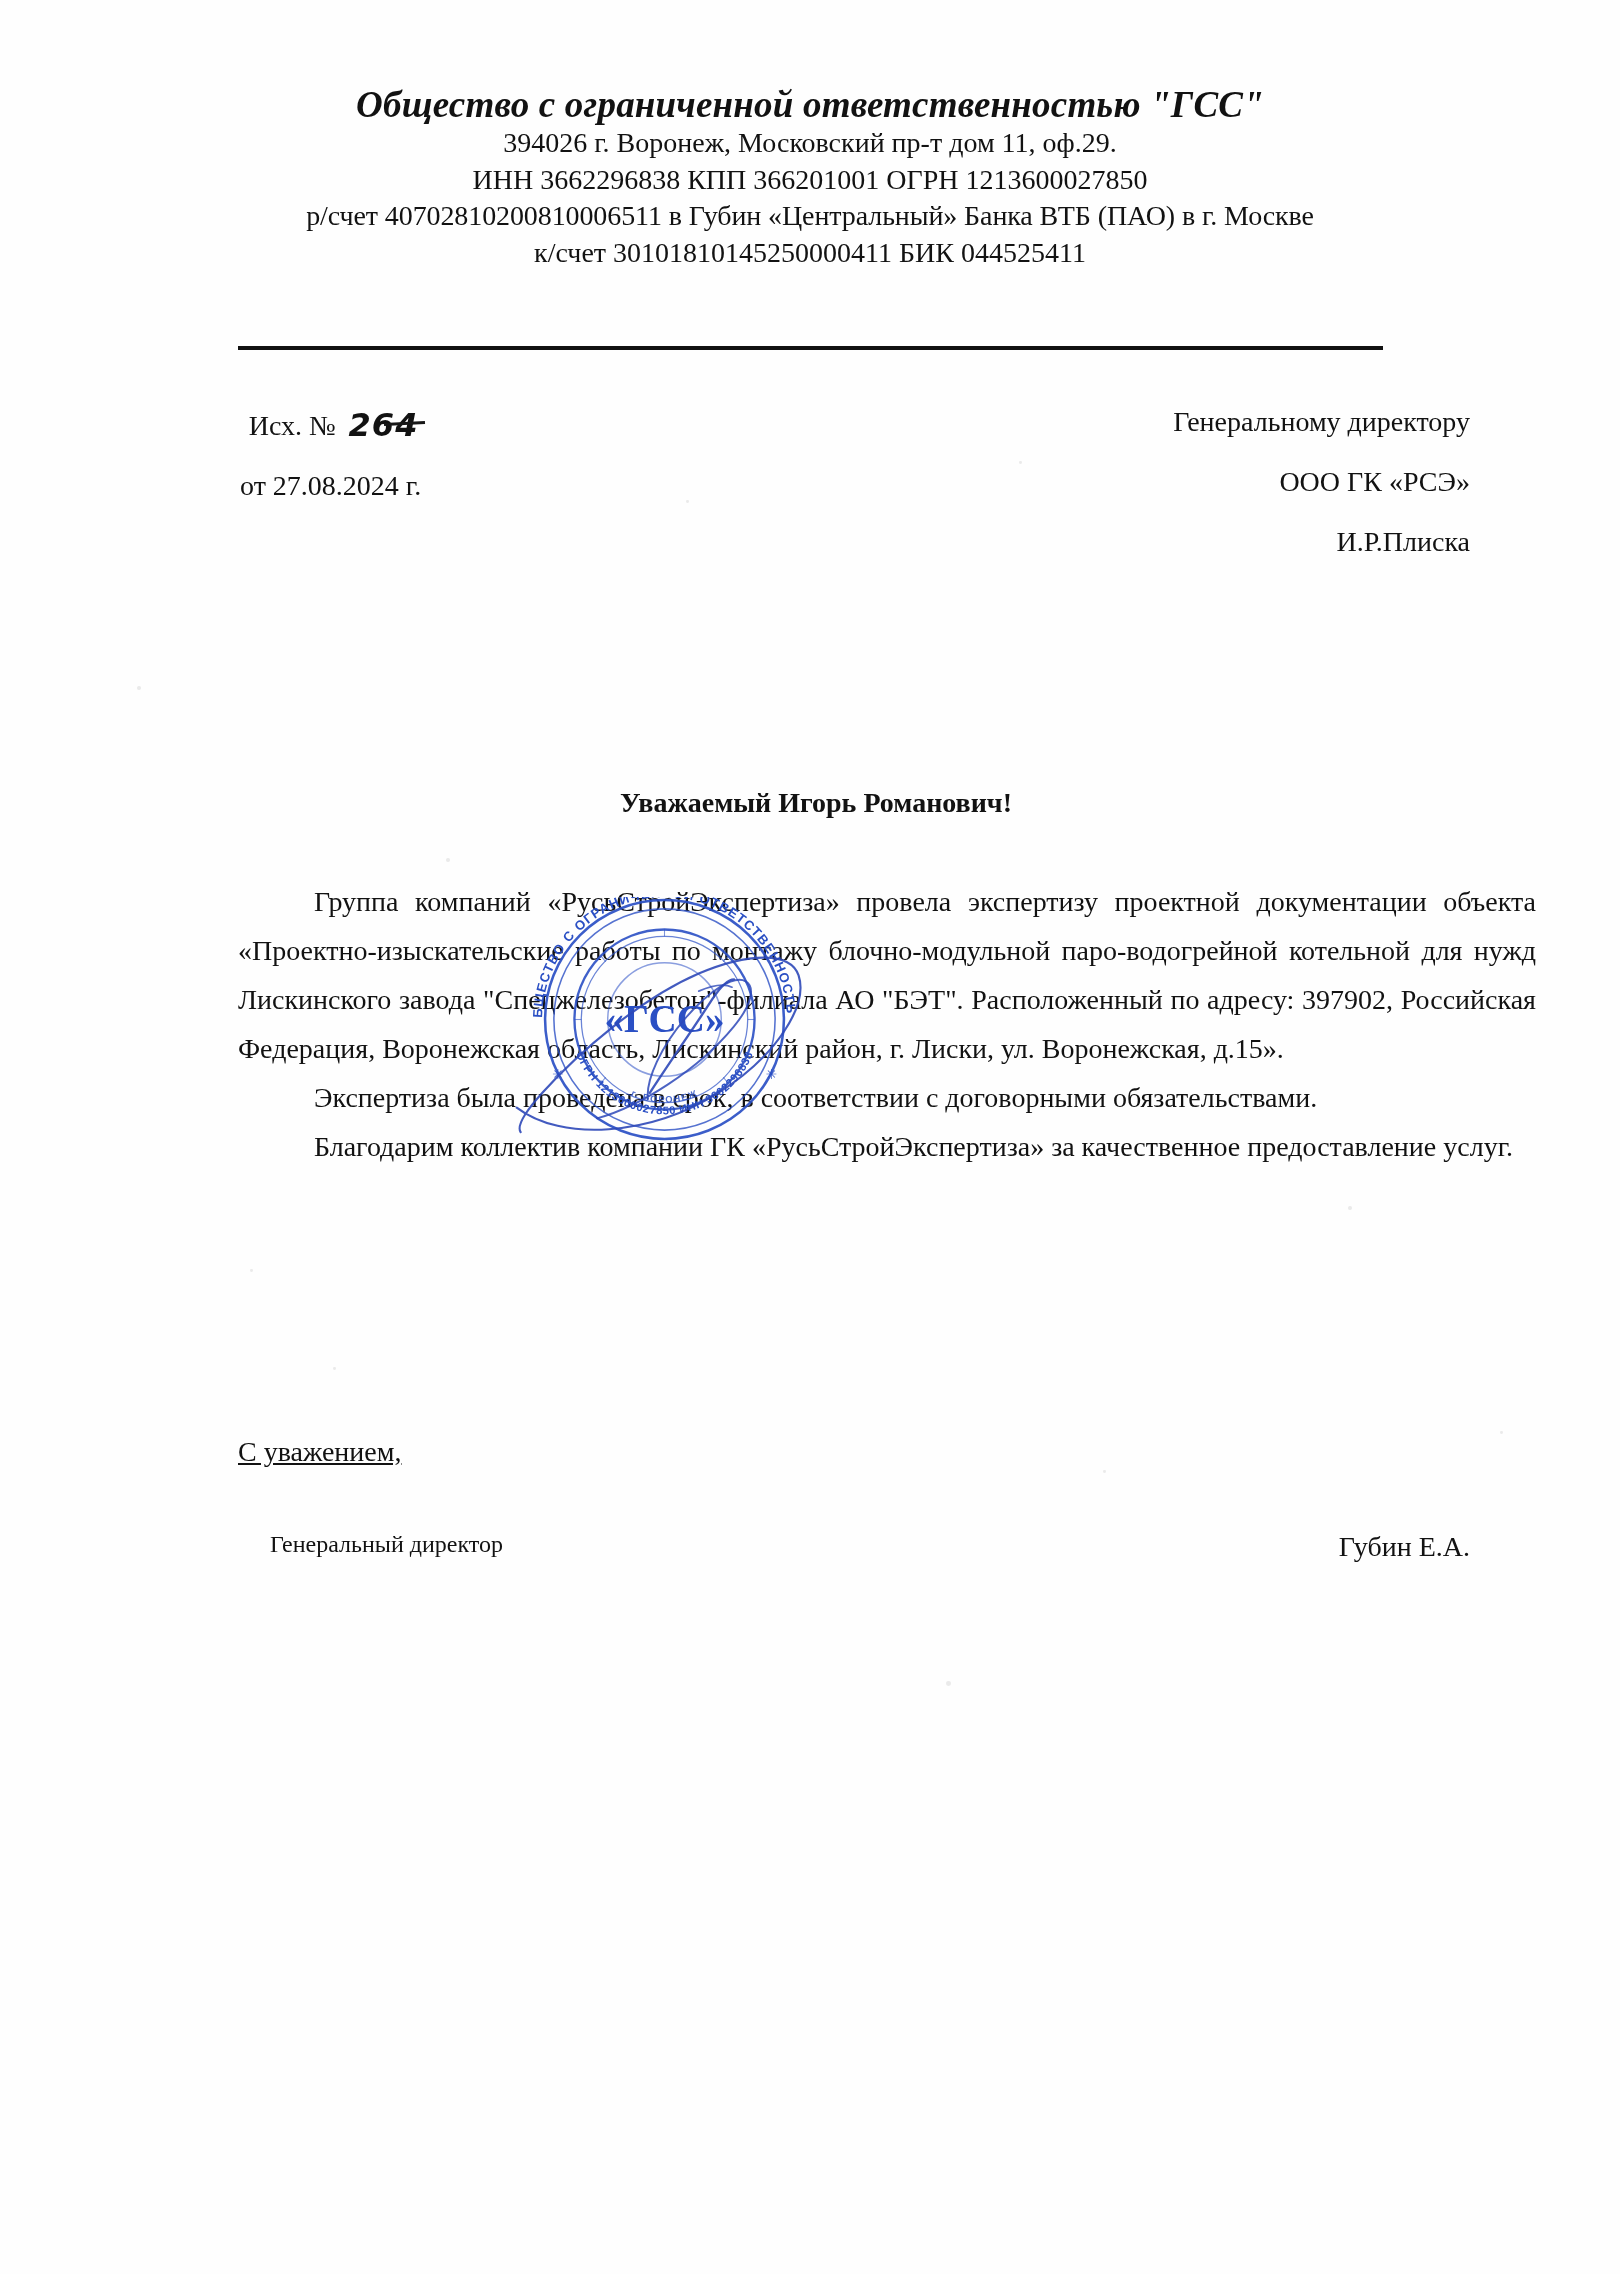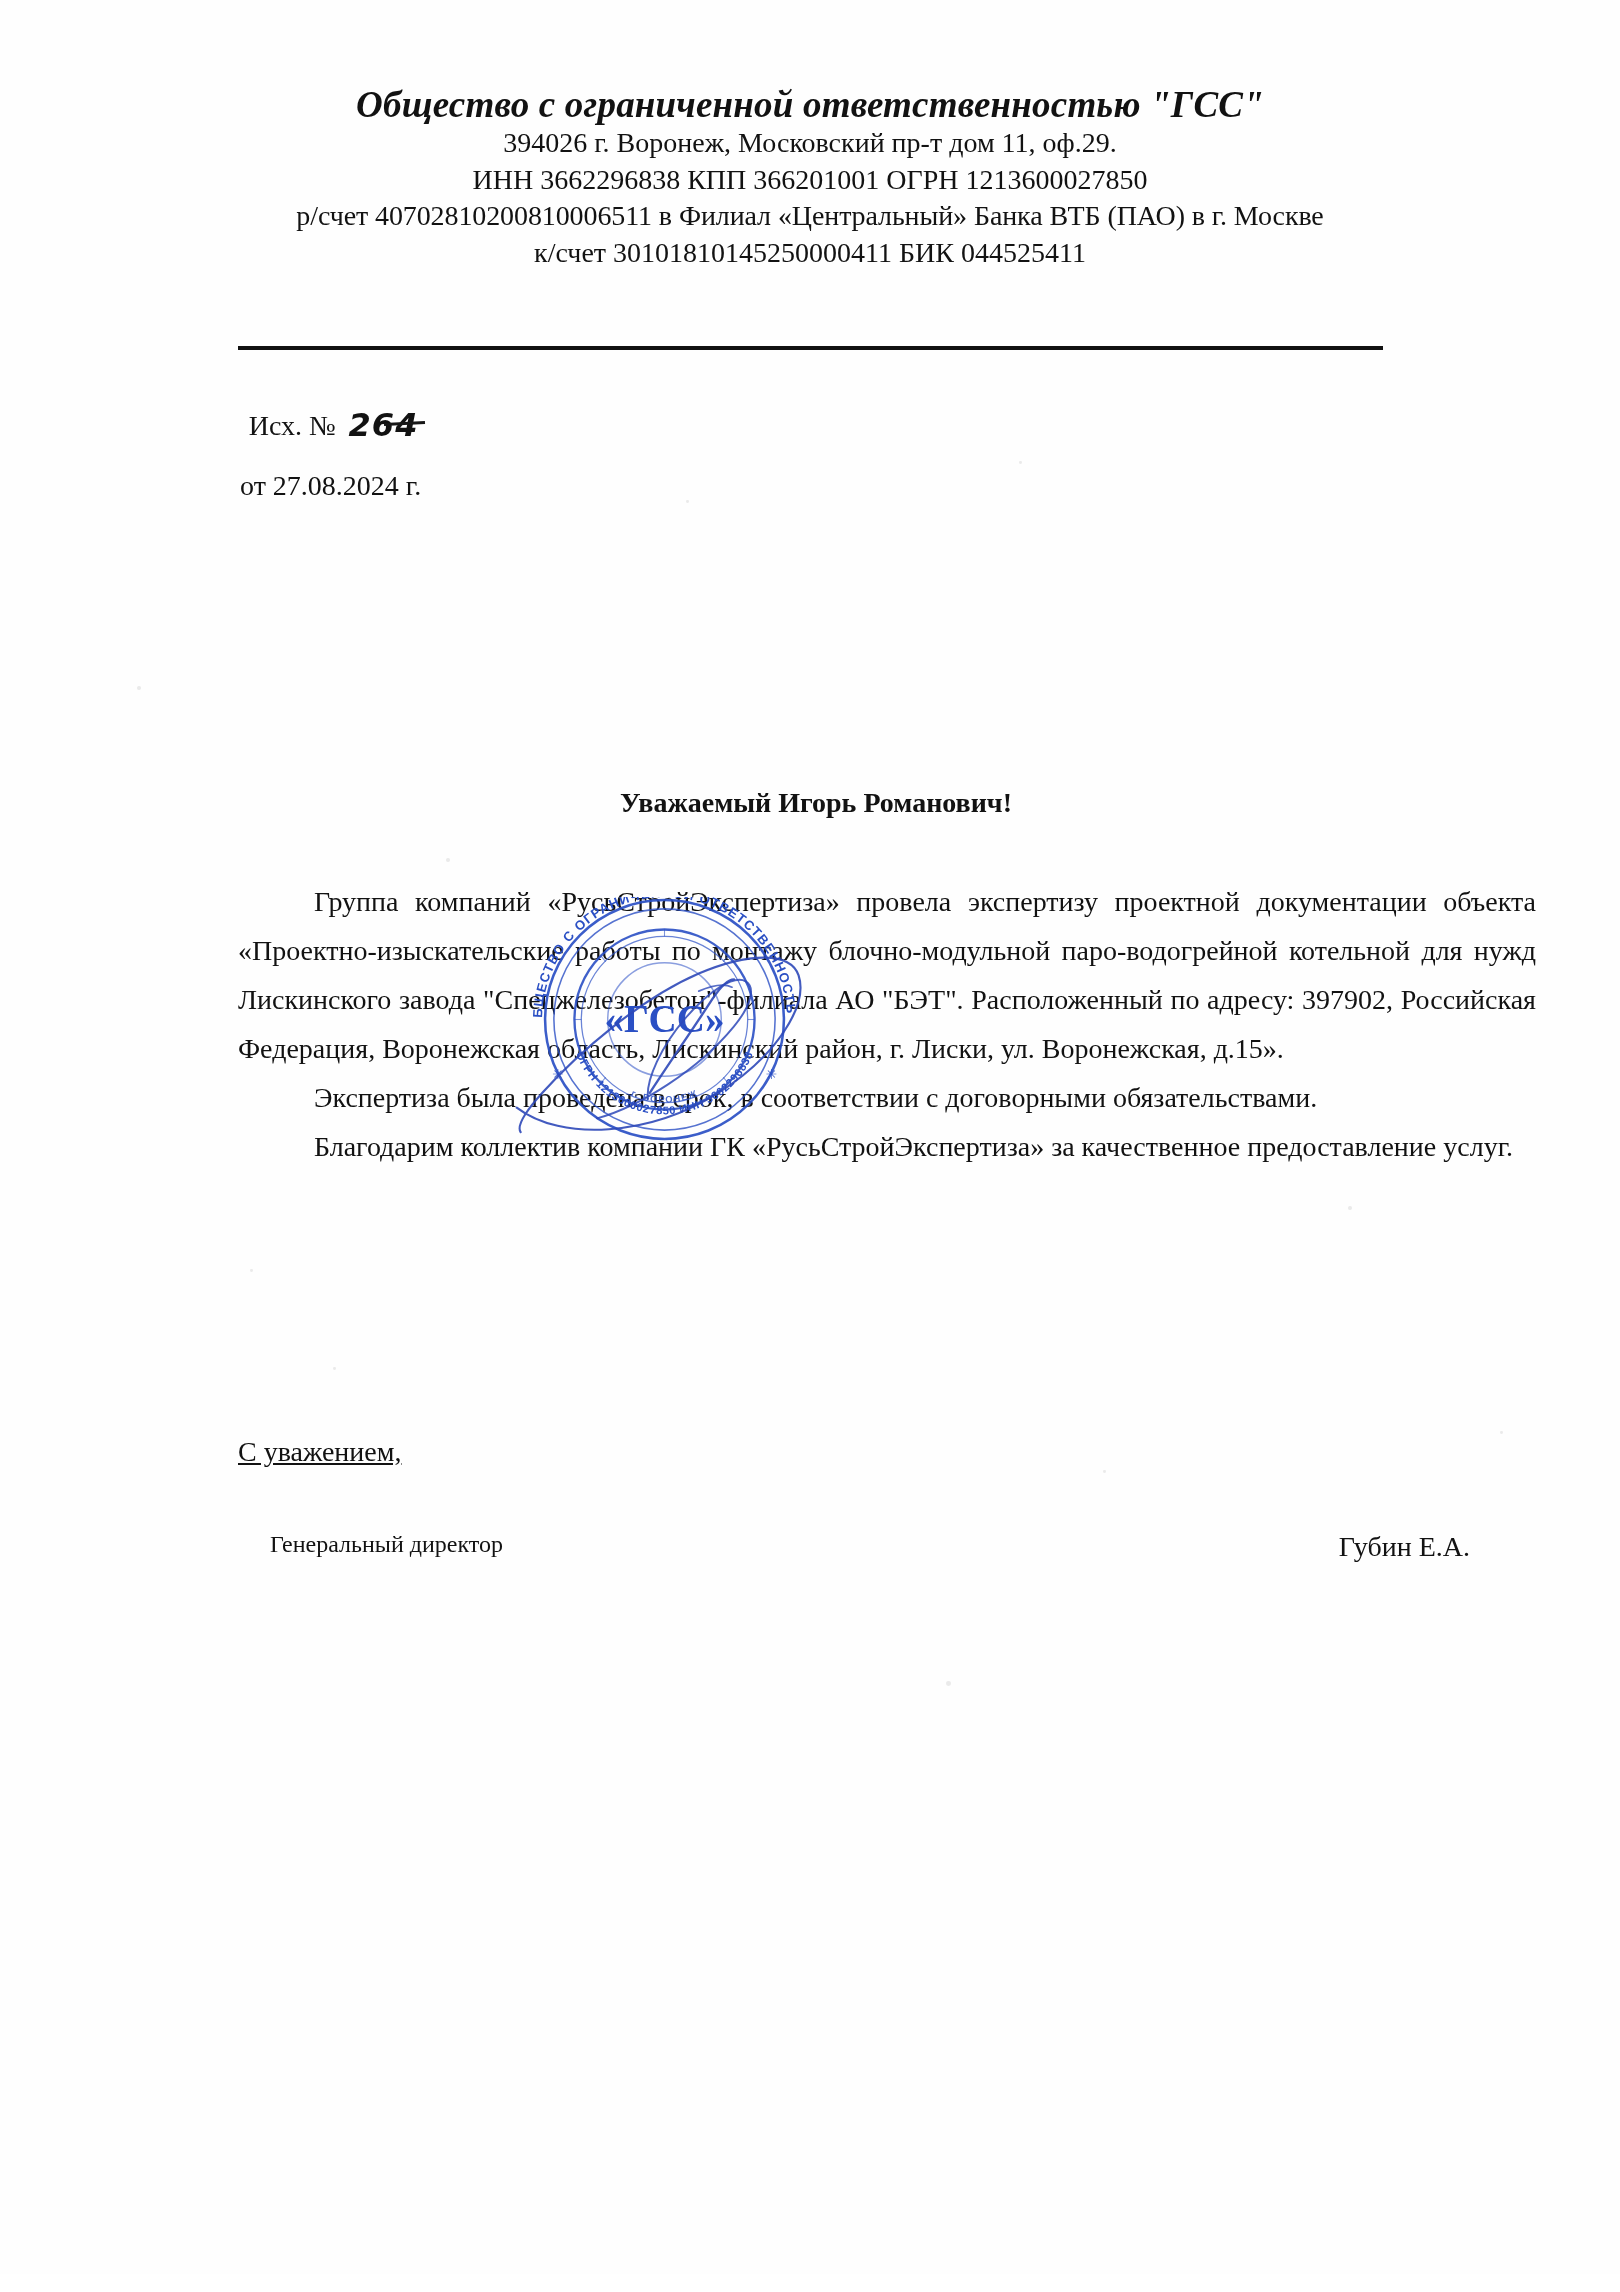--- a/index.html
+++ b/index.html
@@ -181,36 +181,41 @@
   <div class="speck" style="left:946px;top:1681px;width:4.9px;height:4.9px;"></div>
   <div class="speck" style="left:686px;top:500px;width:2.9px;height:2.9px;"></div>
   <div class="speck" style="left:1500px;top:1431px;width:2.9px;height:2.9px;"></div>
   <div class="speck" style="left:333px;top:1367px;width:2.9px;height:2.9px;"></div>
   <div class="speck" style="left:1103px;top:1470px;width:2.9px;height:2.9px;"></div>
 
   <div class="letterhead">
     <div class="lh-title">Общество с ограниченной ответственностью "ГСС"</div>
     <div class="lh-line">394026 г. Воронеж, Московский пр-т дом 11, оф.29.</div>
     <div class="lh-line">ИНН 3662296838 КПП 366201001 ОГРН 1213600027850</div>
-    <div class="lh-line tight">р/счет 40702810200810006511 в Филиал «Центральный» Банка ВТБ (ПАО) в г. Москве</div>
+    <div class="lh-line tight">р/счет 40702810200810006511 в Губин «Центральный» Банка ВТБ (ПАО) в г. Москве</div>
     <div class="lh-line">к/счет 30101810145250000411 БИК 044525411</div>
   </div>
 
   <div class="rule"></div>
 
   <div class="ref-block">
     <div class="ref-line">
       <span>Исх. №</span>
       <span class="ref-hand">
         <span class="ref-hand-strike">264</span>
       </span>
     </div>
     <div class="ref-line">от 27.08.2024 г.</div>
   </div>
 
+  <div class="addressee">
+    <div>Генеральному директору</div>
+    <div>ООО ГК «РСЭ»</div>
+    <div>И.Р.Плиска</div>
+  </div>
 
   <div class="salutation">Уважаемый Игорь Романович!</div>
 
   <div class="body">
     <p>Группа компаний «РусьСтройЭкспертиза» провела экспертизу проектной документации объекта «Проектно-изыскательские работы по монтажу блочно-модульной паро-водогрейной котельной для нужд Лискинского завода "Спецжелезобетон"-филиала АО "БЭТ". Расположенный по адресу: 397902, Российская Федерация, Воронежская область, Лискинский район, г. Лиски, ул. Воронежская, д.15».</p>
     <p>Экспертиза была проведена в срок, в соответствии с договорными обязательствами.</p>
     <p class="last-para">Благодарим коллектив компании ГК «РусьСтройЭкспертиза» за качественное предоставление услуг.</p>
   </div>
 
   <div class="closing">С уважением,</div>

